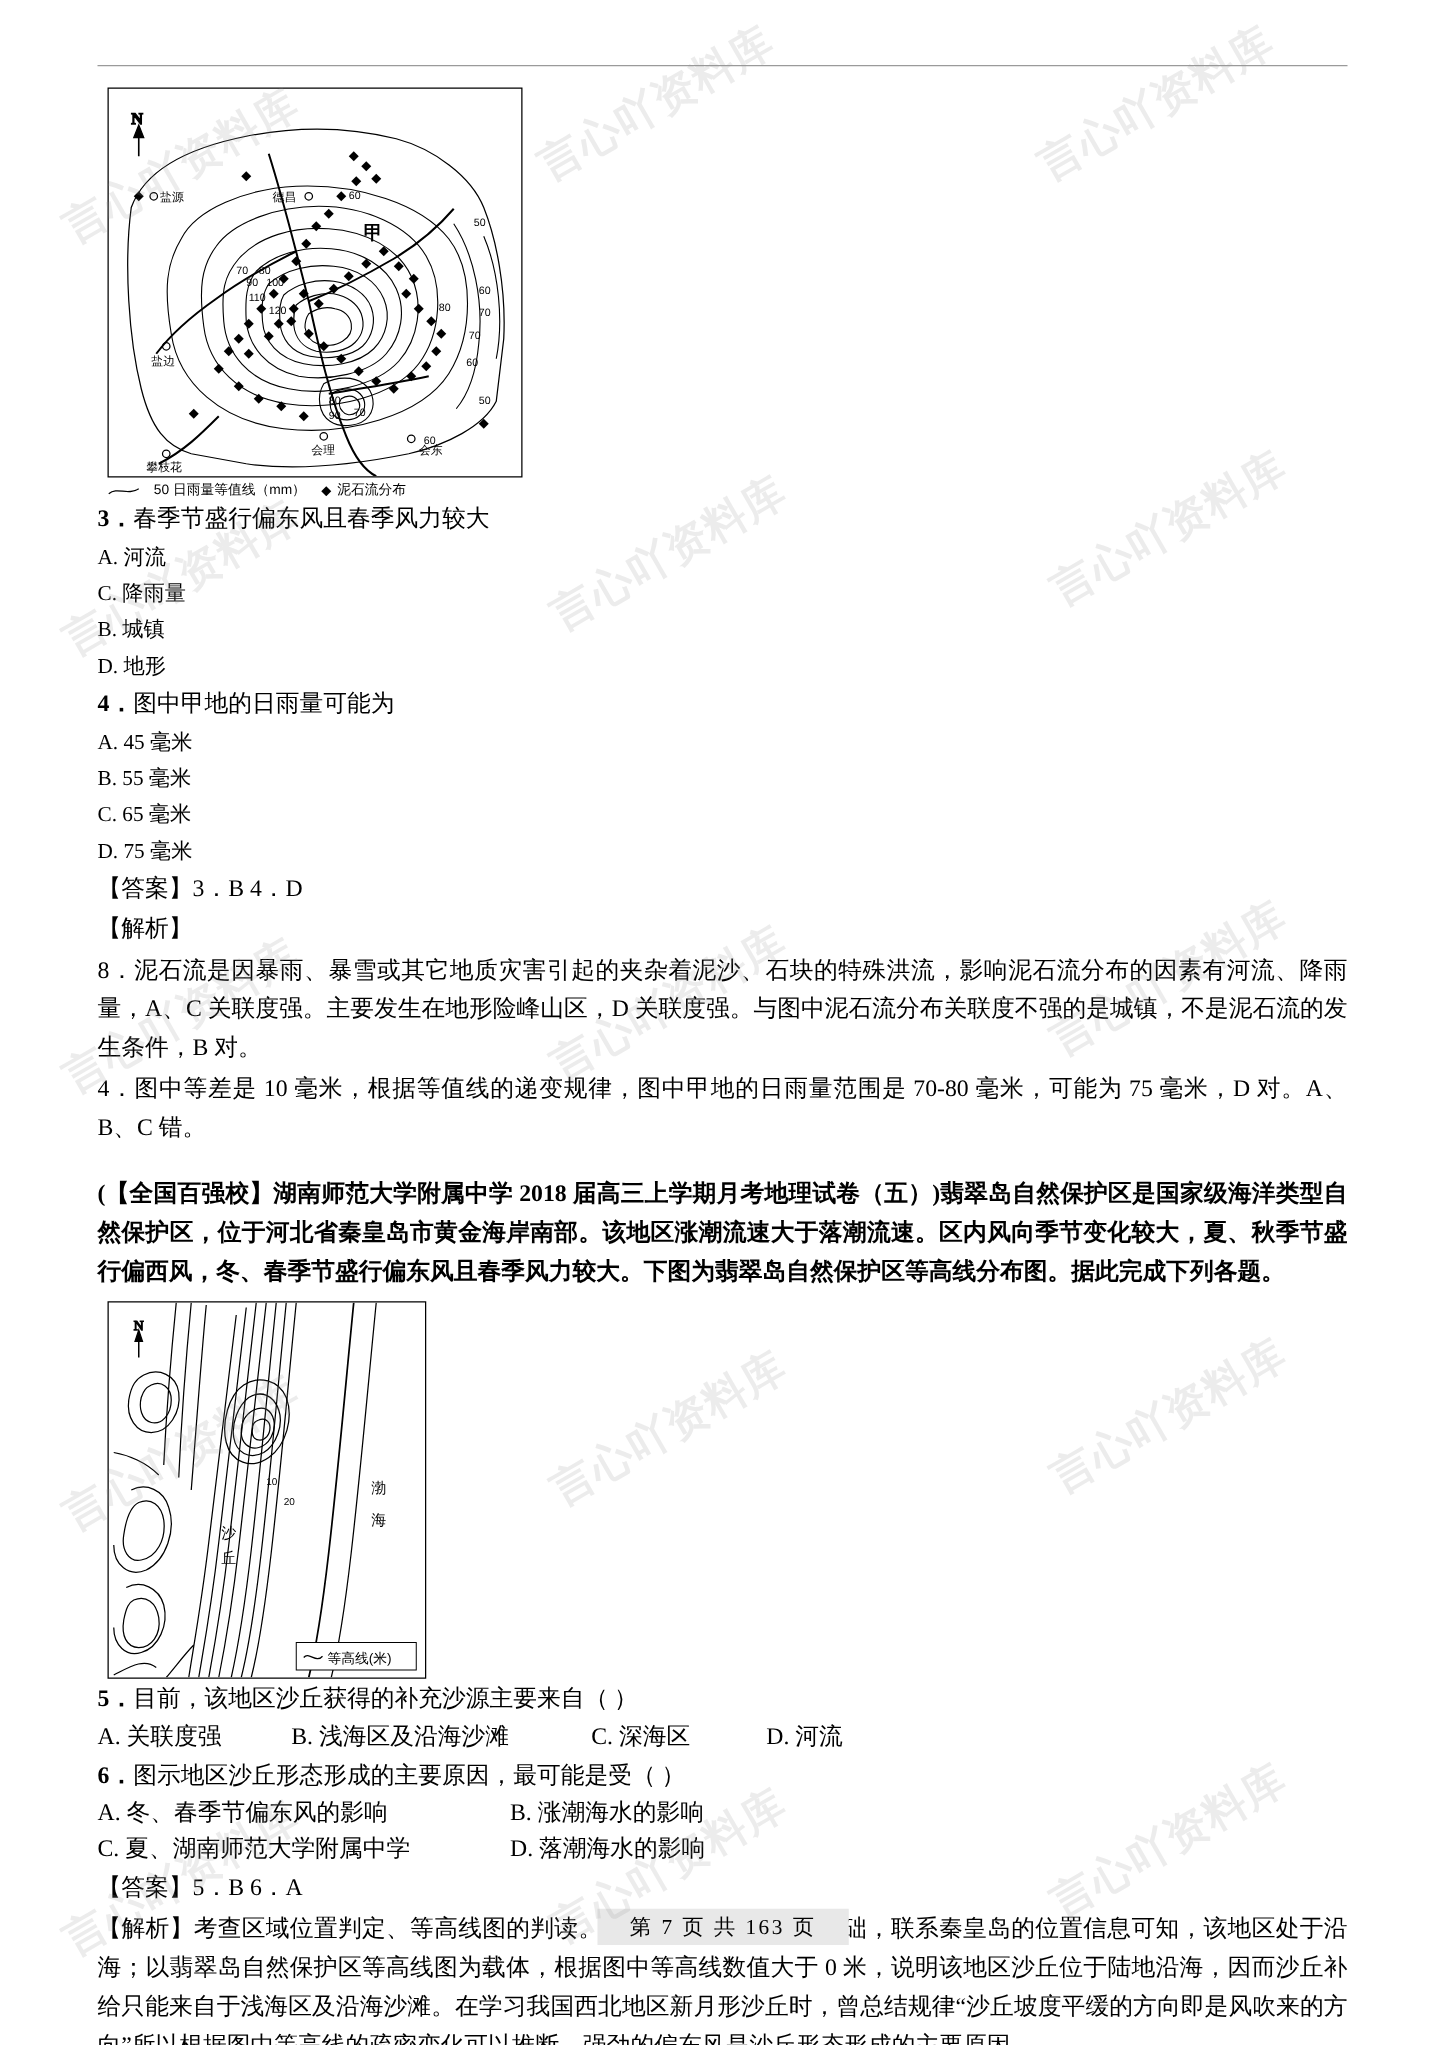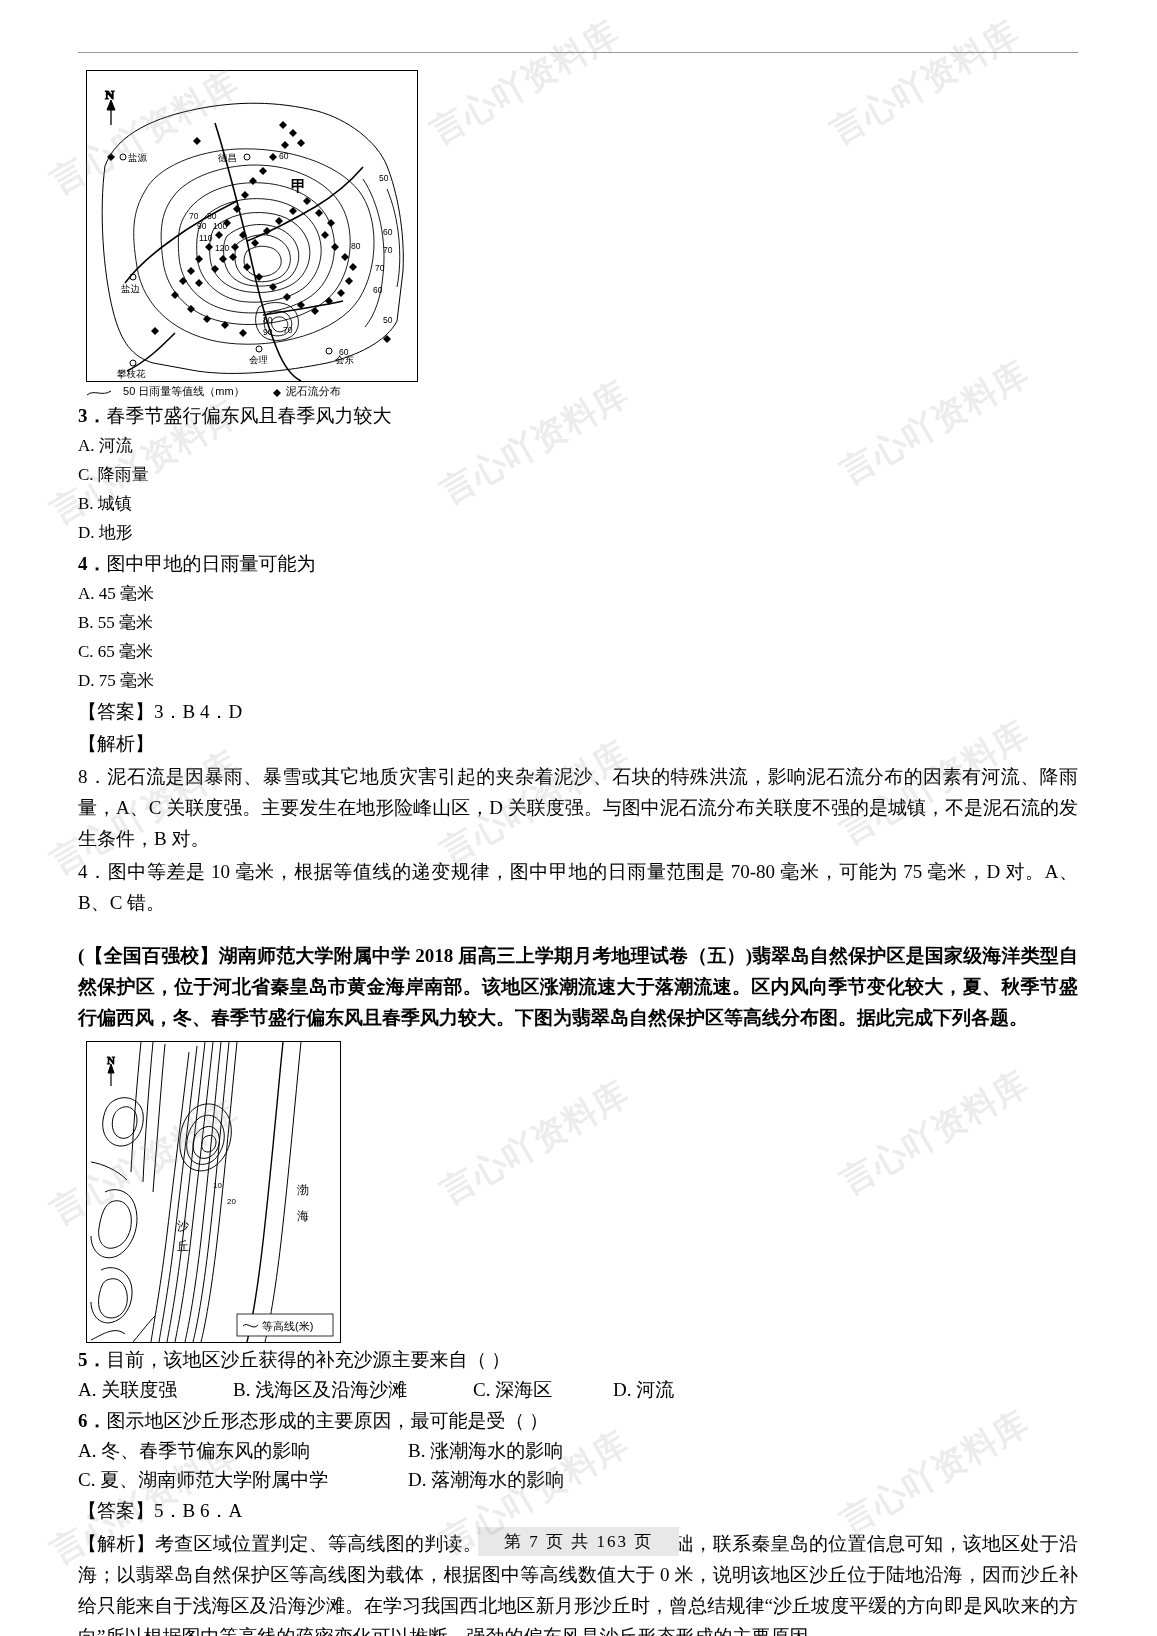--- a/index.html
+++ b/index.html
@@ -59,21 +59,21 @@
     background: #fff;
     overflow: hidden;
   }
   .fig1 svg, .fig2 svg { display: block; }
   .fig1-cap {
     width: 338px;
     margin-left: 8px;
     font-size: 11px;
     font-family: "Liberation Sans", sans-serif;
     display: flex;
-    gap: 26px;
+    gap: 10px;
     padding-top: 2px;
     color: #000;
   }
   .fig1-cap span { white-space: nowrap; }
   
   .q {
     font-size: 19px;
     line-height: 30px;
     margin-top: 2px;
     font-family: "Liberation Serif", serif;

